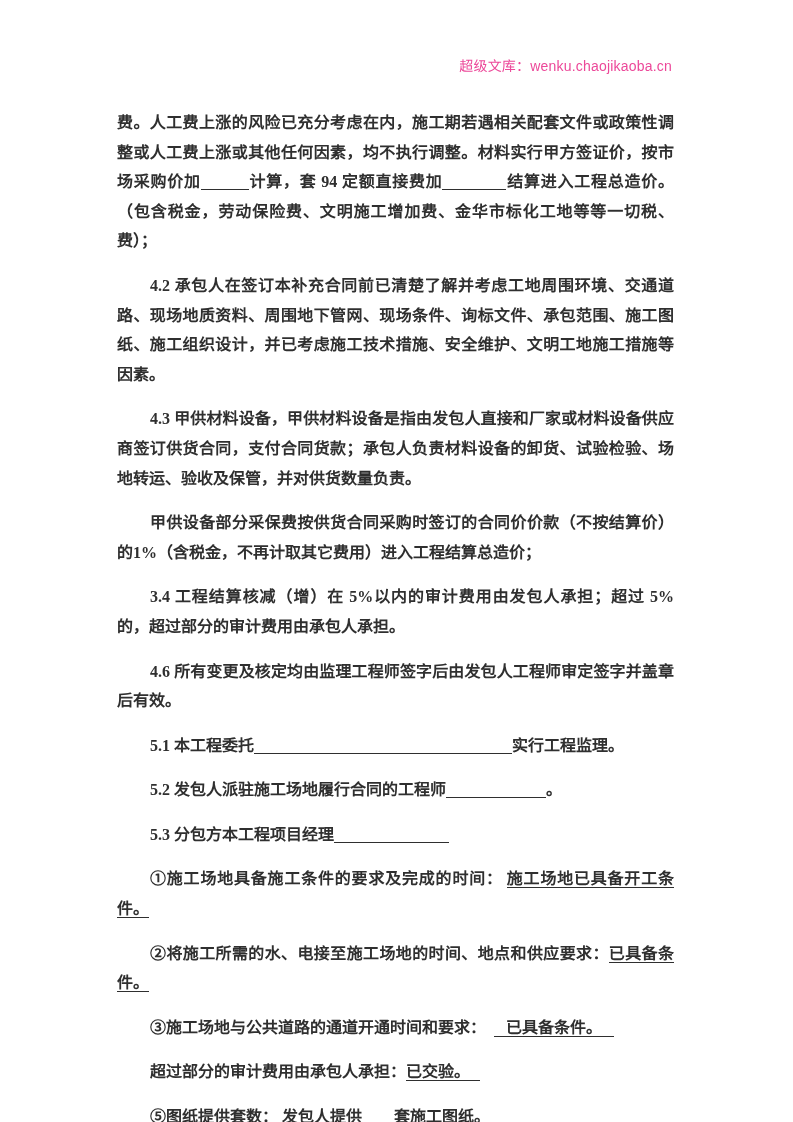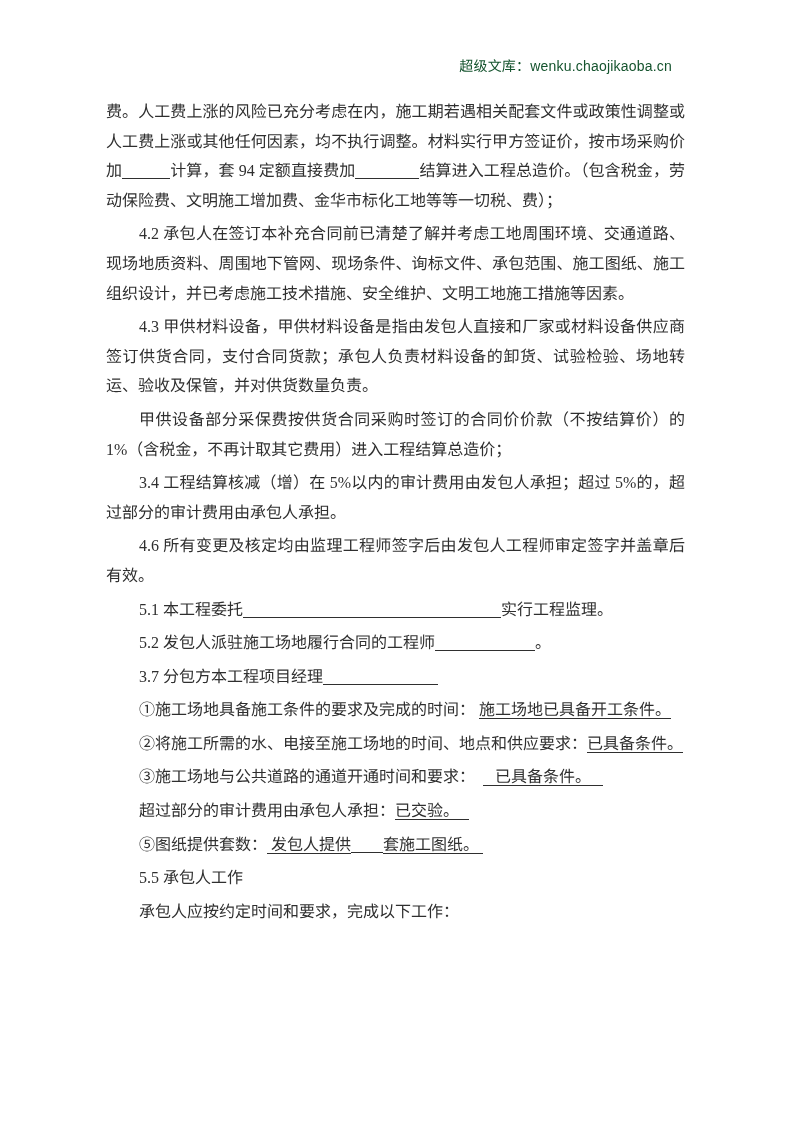--- a/index.html
+++ b/index.html
@@ -14,37 +14,38 @@
     height:1122px;
     background:#ffffff;
     overflow:hidden;
   }
   .watermark{
     position:absolute;
     top:55px;
     right:121px;
     font-size:14px;
     letter-spacing:0.2px;
-    color:#14532d;
+    color:#ec4899;
     font-family:"Liberation Sans","DejaVu Sans",sans-serif;
     white-space:nowrap;
   }
   .content{
     position:absolute;
     left:102px;
     top:93px;
     width:587px;
     font-size:16px;
     line-height:29.6px;
     color:#2f2f2f;
     text-align:justify;
   }
   .content p.para{
-    margin:4px;
+    margin:15px;
     padding:0;
+    font-weight:bold;
   }
   .content p.ind{
     text-indent:33px;
   }
   .blank{
     display:inline-block;
     height:17px;
     border-bottom:1.5px solid #2f2f2f;
     vertical-align:-3px;
   }
@@ -60,21 +61,21 @@
 
   <div class="content">
       <p class="para"><span>费。人工费上涨的风险已充分考虑在内，施工期若遇相关配套文件或政策性调整或人工费上涨或其他任何因素，均不执行调整。材料实行甲方签证价，按市场采购价加</span><span class="blank" style="width: 48px;"></span><span>计算，套 94 定额直接费加</span><span class="blank" style="width: 64px;"></span><span>结算进入工程总造价。（包含税金，劳动保险费、文明施工增加费、金华市标化工地等等一切税、费）；</span></p>
       <p class="para ind"><span>4.2 承包人在签订本补充合同前已清楚了解并考虑工地周围环境、交通道路、现场地质资料、周围地下管网、现场条件、询标文件、承包范围、施工图纸、施工组织设计，并已考虑施工技术措施、安全维护、文明工地施工措施等因素。</span></p>
       <p class="para ind"><span>4.3 甲供材料设备，甲供材料设备是指由发包人直接和厂家或材料设备供应商签订供货合同，支付合同货款；承包人负责材料设备的卸货、试验检验、场地转运、验收及保管，并对供货数量负责。</span></p>
       <p class="para ind"><span>甲供设备部分采保费按供货合同采购时签订的合同价价款（不按结算价）的1%（含税金，不再计取其它费用）进入工程结算总造价；</span></p>
       <p class="para ind"><span>3.4 工程结算核减（增）在 5%以内的审计费用由发包人承担；超过 5%的，超过部分的审计费用由承包人承担。</span></p>
       <p class="para ind"><span>4.6 所有变更及核定均由监理工程师签字后由发包人工程师审定签字并盖章后有效。</span></p>
       <p class="para ind"><span>5.1 本工程委托</span><span class="blank" style="width: 258px;"></span><span>实行工程监理。</span></p>
       <p class="para ind"><span>5.2 发包人派驻施工场地履行合同的工程师</span><span class="blank" style="width: 100px;"></span><span>。</span></p>
-      <p class="para ind"><span>3.7 分包方本工程项目经理</span><span class="blank" style="width: 115px;"></span></p>
+      <p class="para ind"><span>5.3 分包方本工程项目经理</span><span class="blank" style="width: 115px;"></span></p>
       <p class="para ind"><span>①施工场地具备施工条件的要求及完成的时间：</span><span class="ufill" style="margin-left: 4px;">施工场地已具备开工条件。</span></p>
       <p class="para ind"><span>②将施工所需的水、电接至施工场地的时间、地点和供应要求：</span><span class="ufill">已具备条件。</span></p>
       <p class="para ind"><span>③施工场地与公共道路的通道开通时间和要求：</span><span class="ufill" style="margin-left: 8px; padding-left: 12px; padding-right: 12px;">已具备条件。</span></p>
       <p class="para ind"><span>超过部分的审计费用由承包人承担：</span><span class="ufill" style="padding-right: 10px;">已交验。</span></p>
       <p class="para ind"><span>⑤图纸提供套数：</span><span class="ufill" style="padding-left: 4px;">发包人提供</span><span class="blank" style="width: 32px;"></span><span class="ufill" style="padding-right: 4px;">套施工图纸。</span></p>
       <p class="para ind"><span>5.5 承包人工作</span></p>
       <p class="para ind"><span>承包人应按约定时间和要求，完成以下工作：</span></p>
     </div>
 </div>
 

